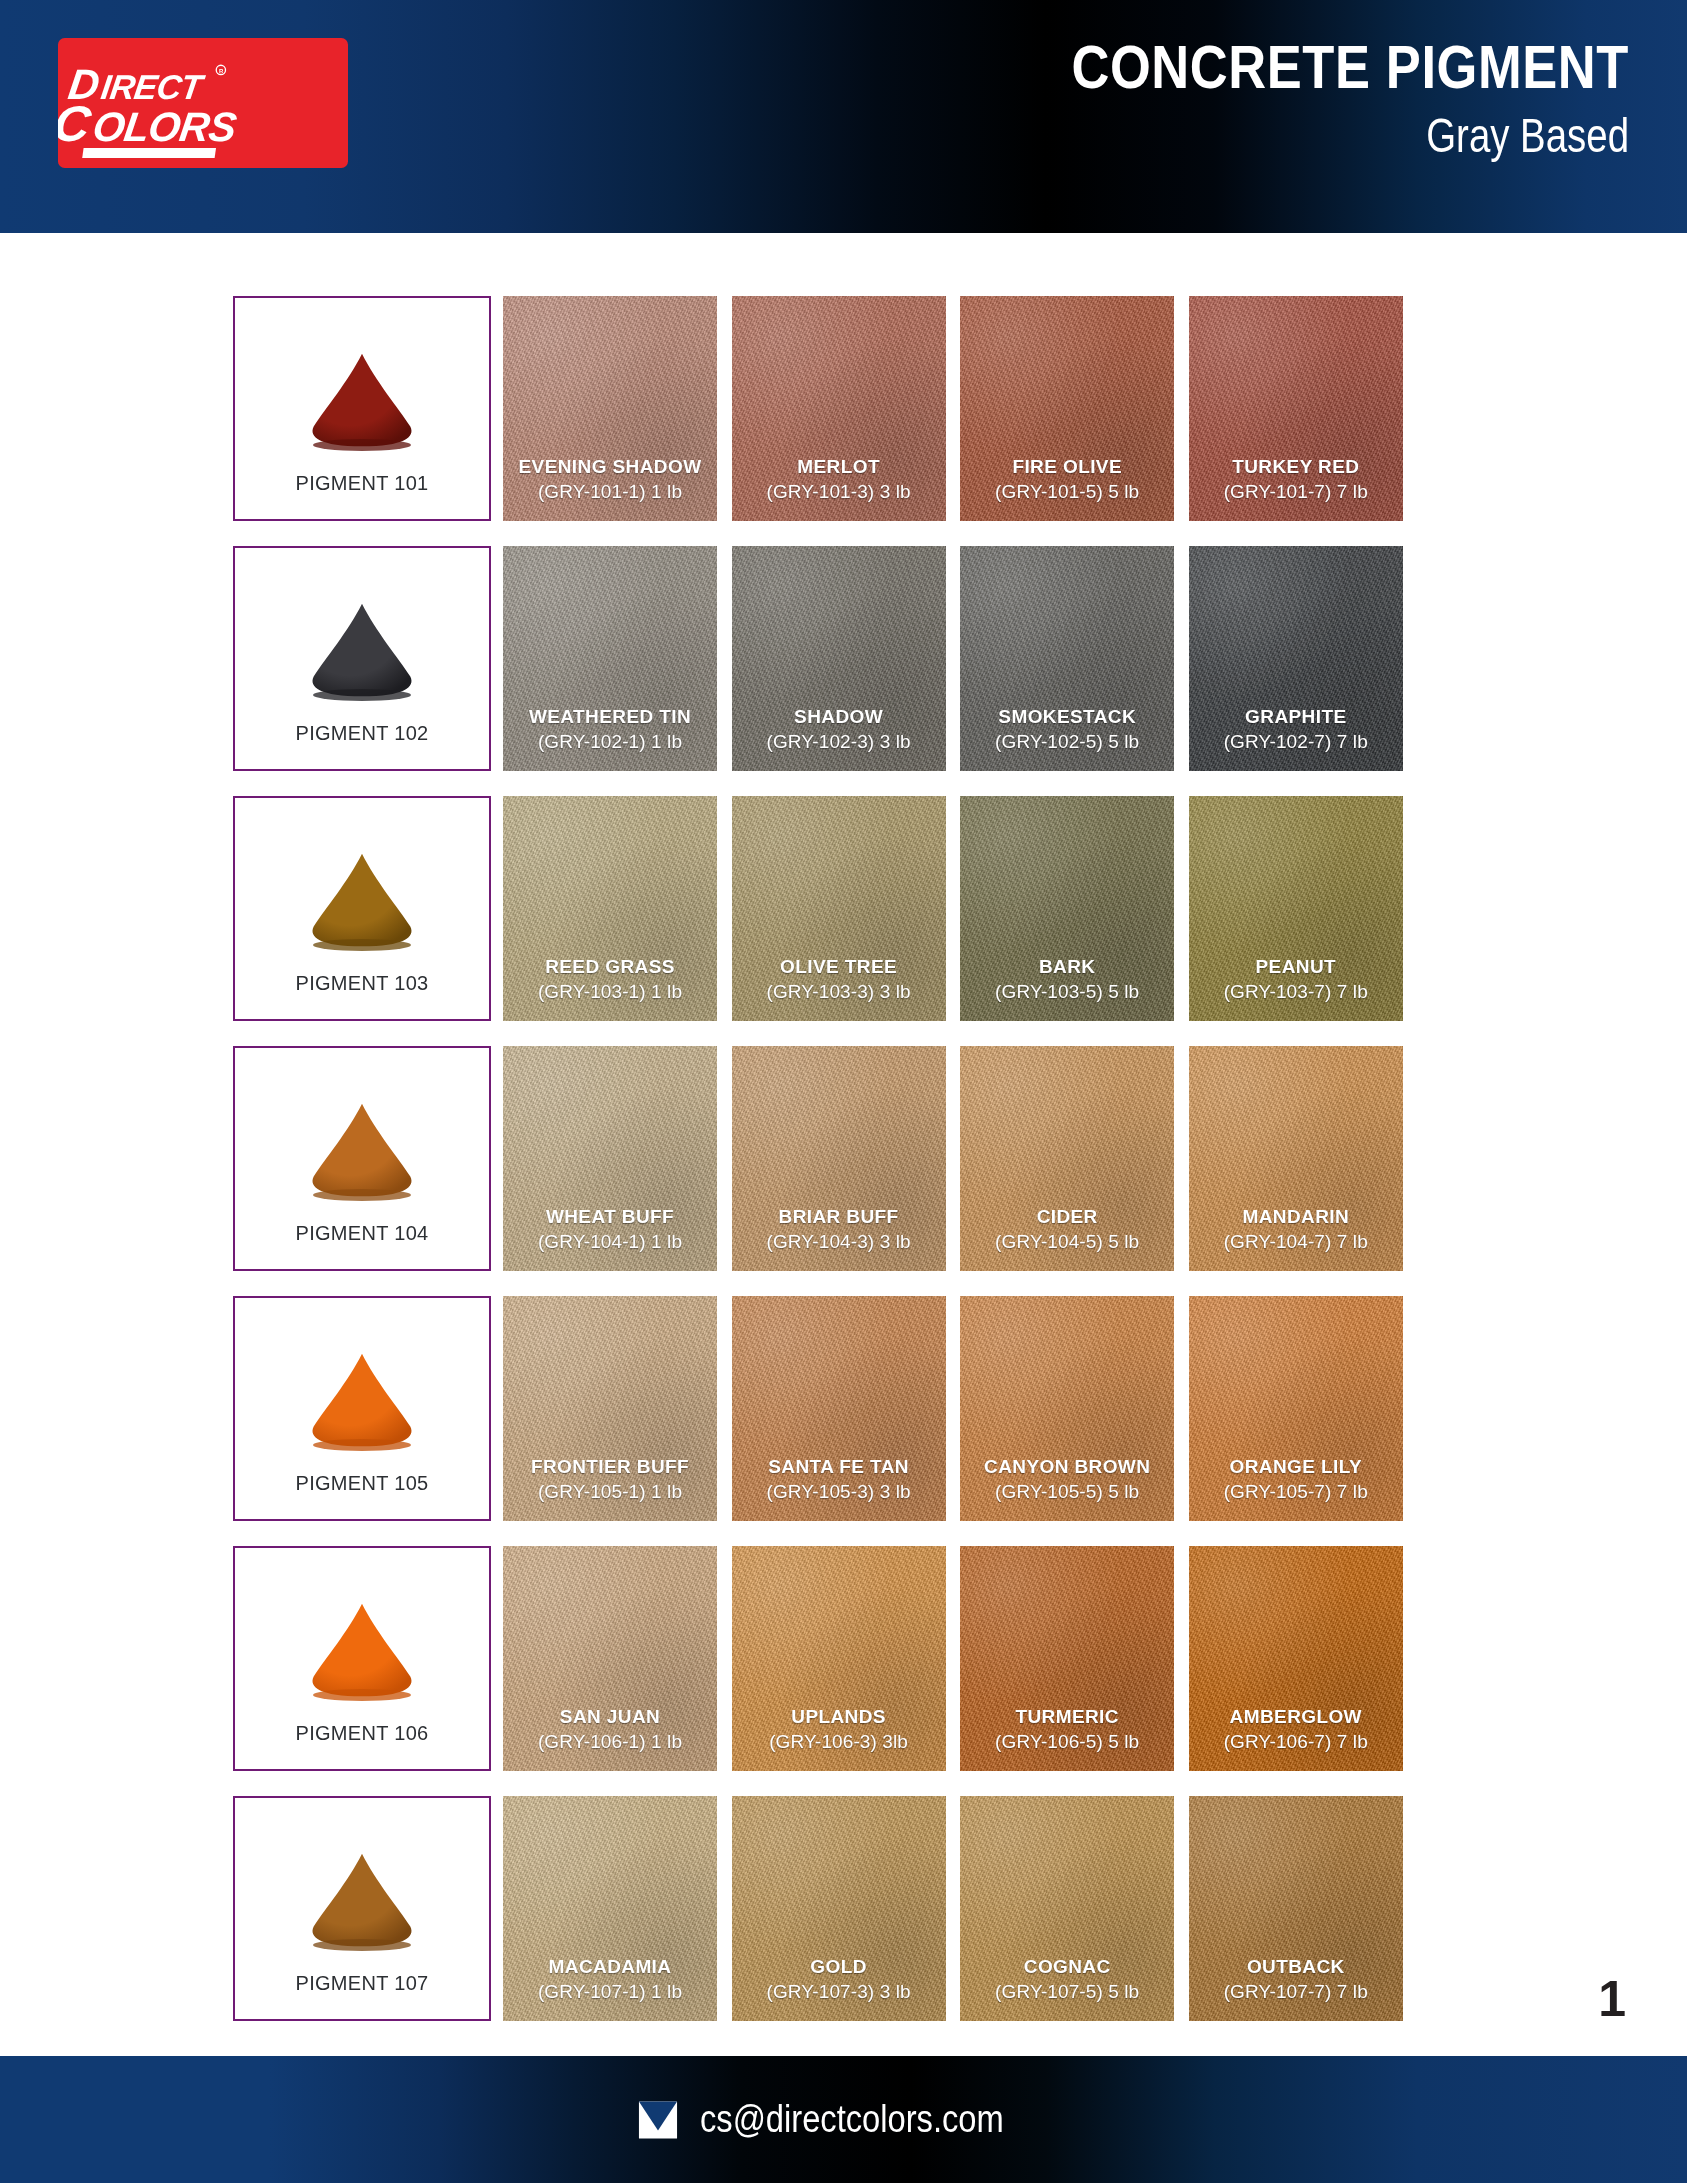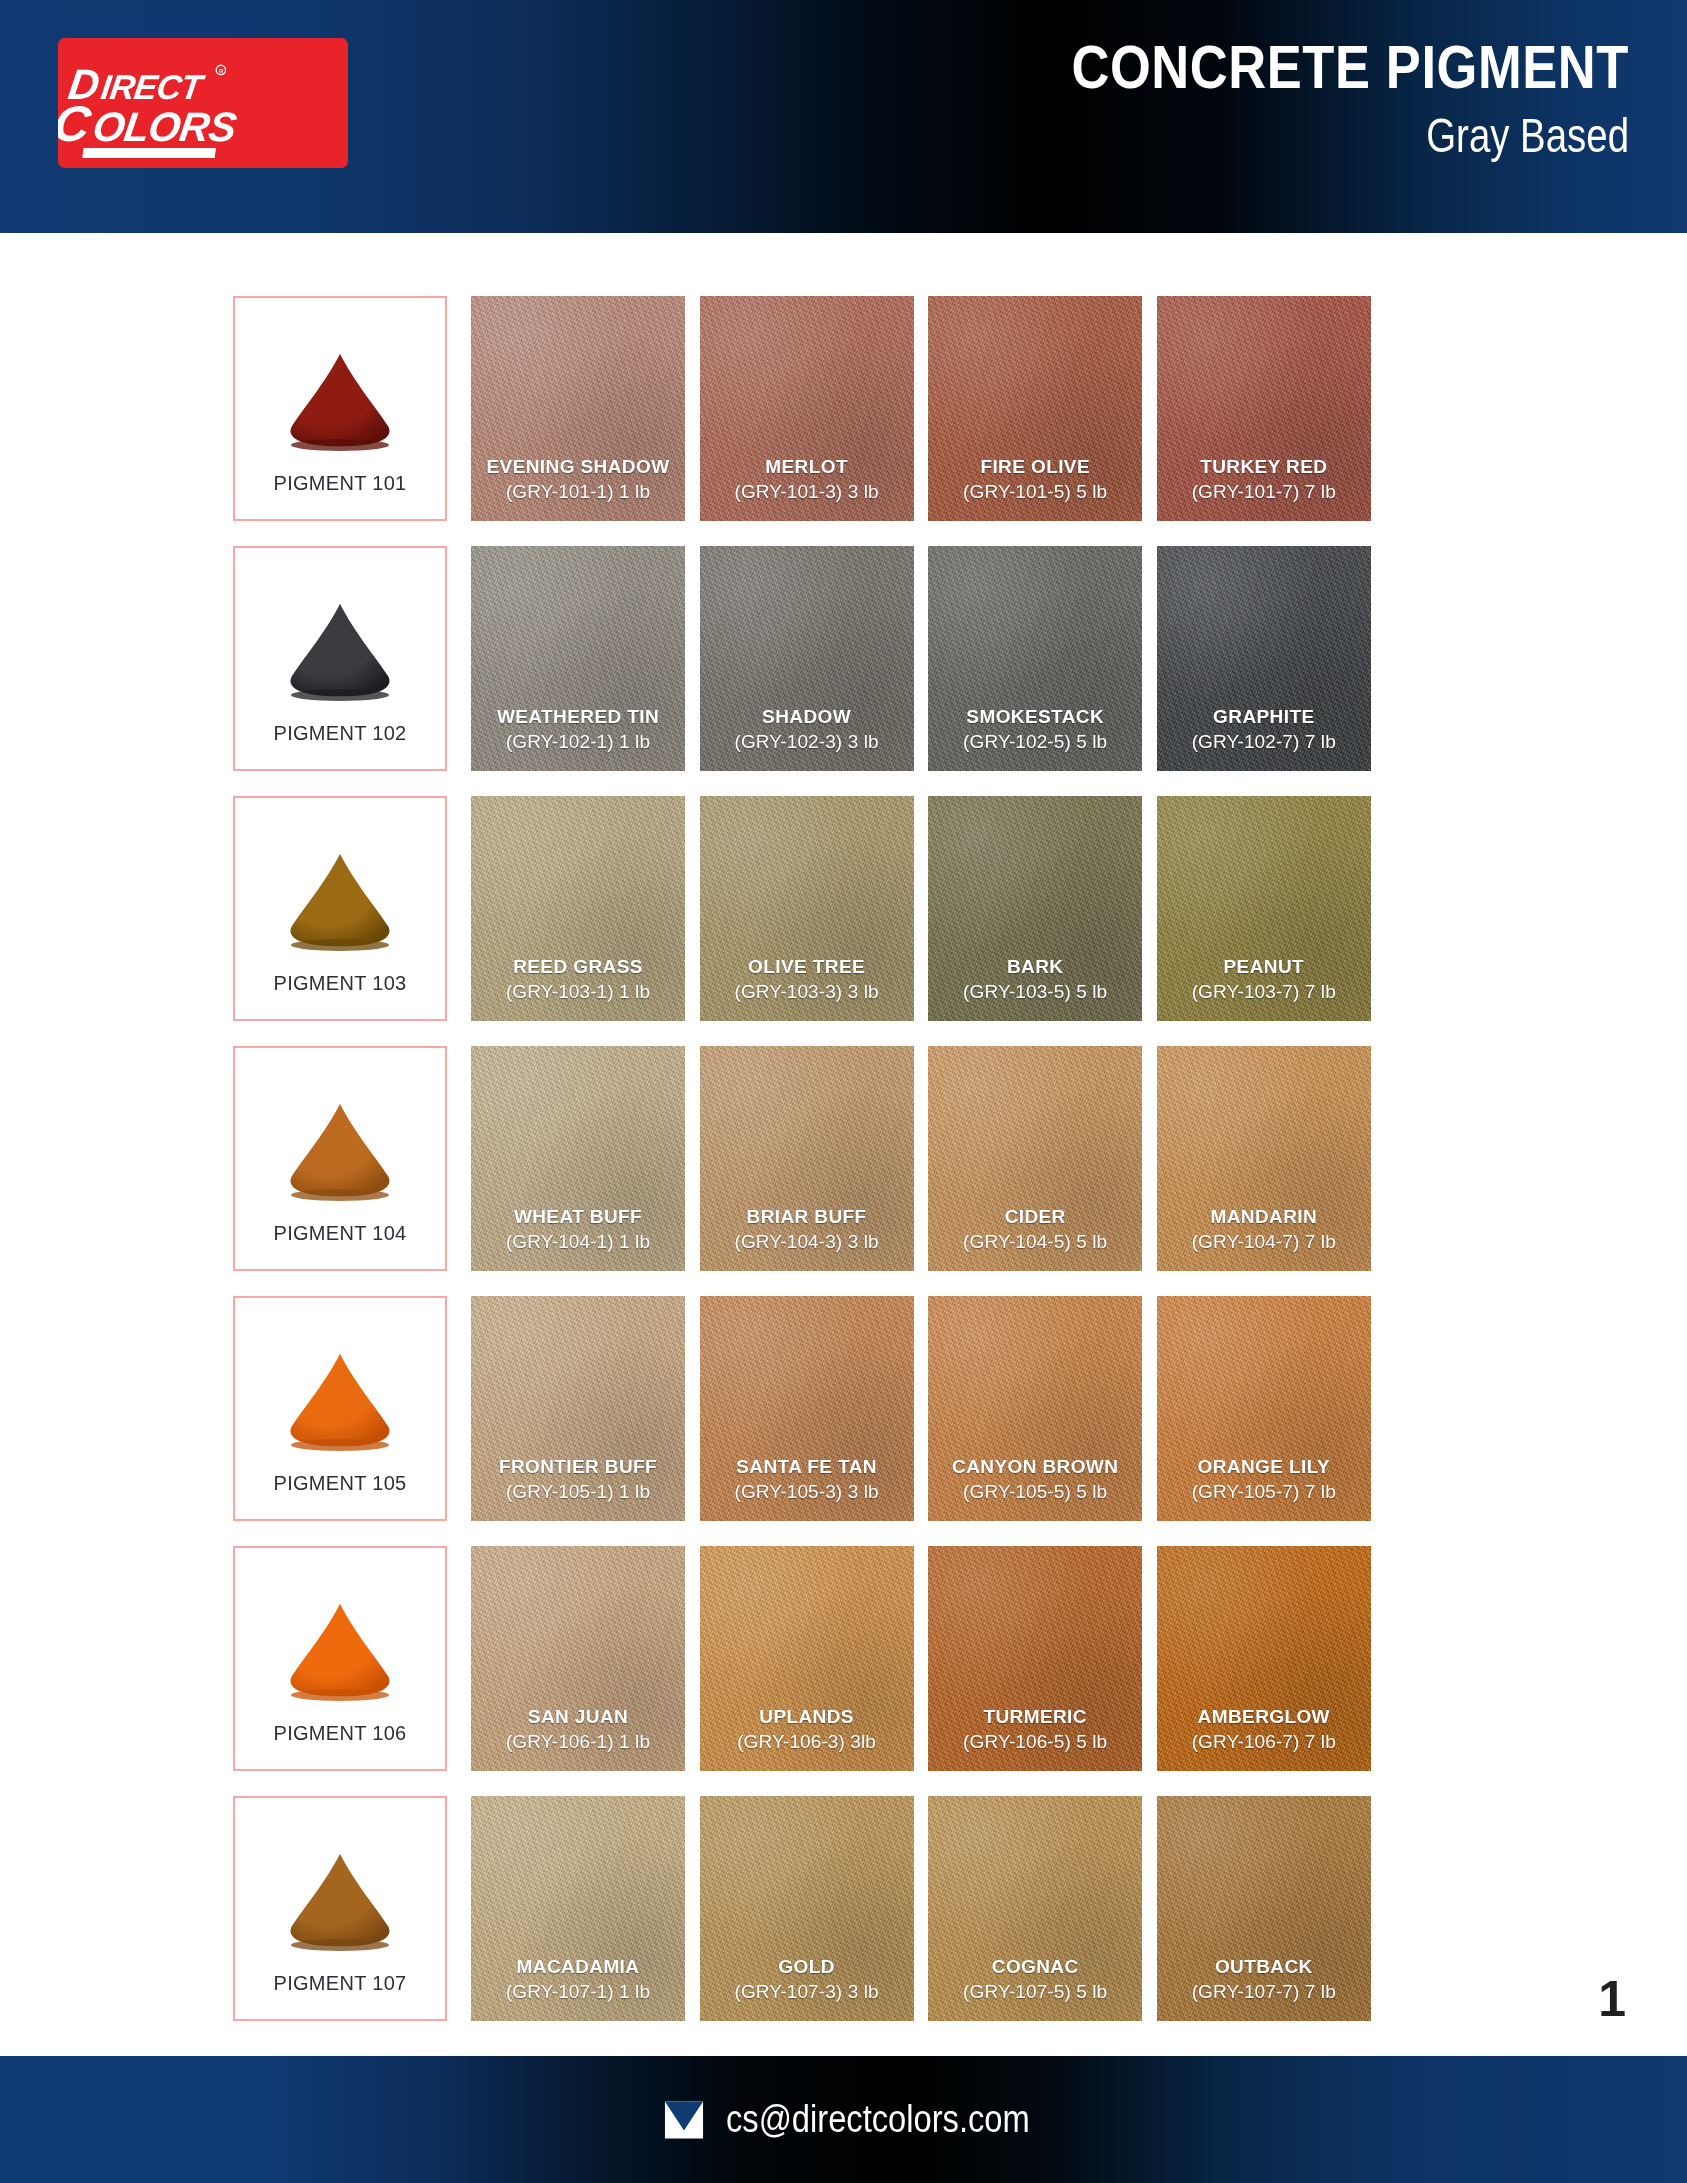--- a/index.html
+++ b/index.html
@@ -87,25 +87,25 @@
   }
   .row {
     position: relative;
     height: 225px;
     margin-bottom: 25px;
     display: flex;
   }
 
   .pigment-cell {
     position: relative;
-    width: 214px;
+    width: 258px;
     height: 225px;
-    border: 2px solid #fca5a5;
+    border: 2px solid #701a75;
     background: #ffffff;
-    margin-right: 24px;
+    margin-right: 12px;
     flex: none;
   }
   .pigment-pile {
     position: absolute;
     left: 50%;
     top: 46%;
     transform: translate(-50%, -50%);
     width: 139px;
     height: 106px;
   }
@@ -193,21 +193,21 @@
   .footer-item {
     display: flex;
     align-items: center;
     color: #ffffff;
     font-family: "Liberation Sans Narrow", "Liberation Sans", sans-serif;
     font-size: 38px;
     white-space: nowrap;
   }
   .footer-item .ftxt { transform: scaleX(0.86); transform-origin: left center; }
   .fi-web   { position: absolute; left: 99px; }
-  .fi-mail  { position: absolute; left: 661px; }
+  .fi-mail  { position: absolute; left: 635px; }
   .fi-phone { position: absolute; left: 1217px; }
   .footer-icon {
     display: inline-flex;
     align-items: center;
     justify-content: center;
     margin-right: 18.5px;
     flex: none;
   }
 </style>
 </head>

